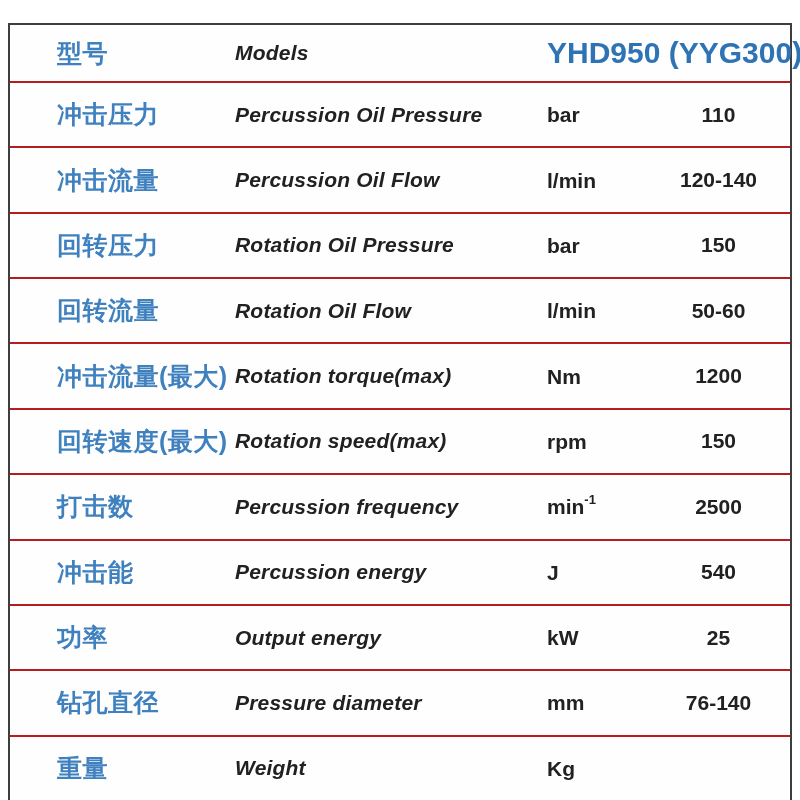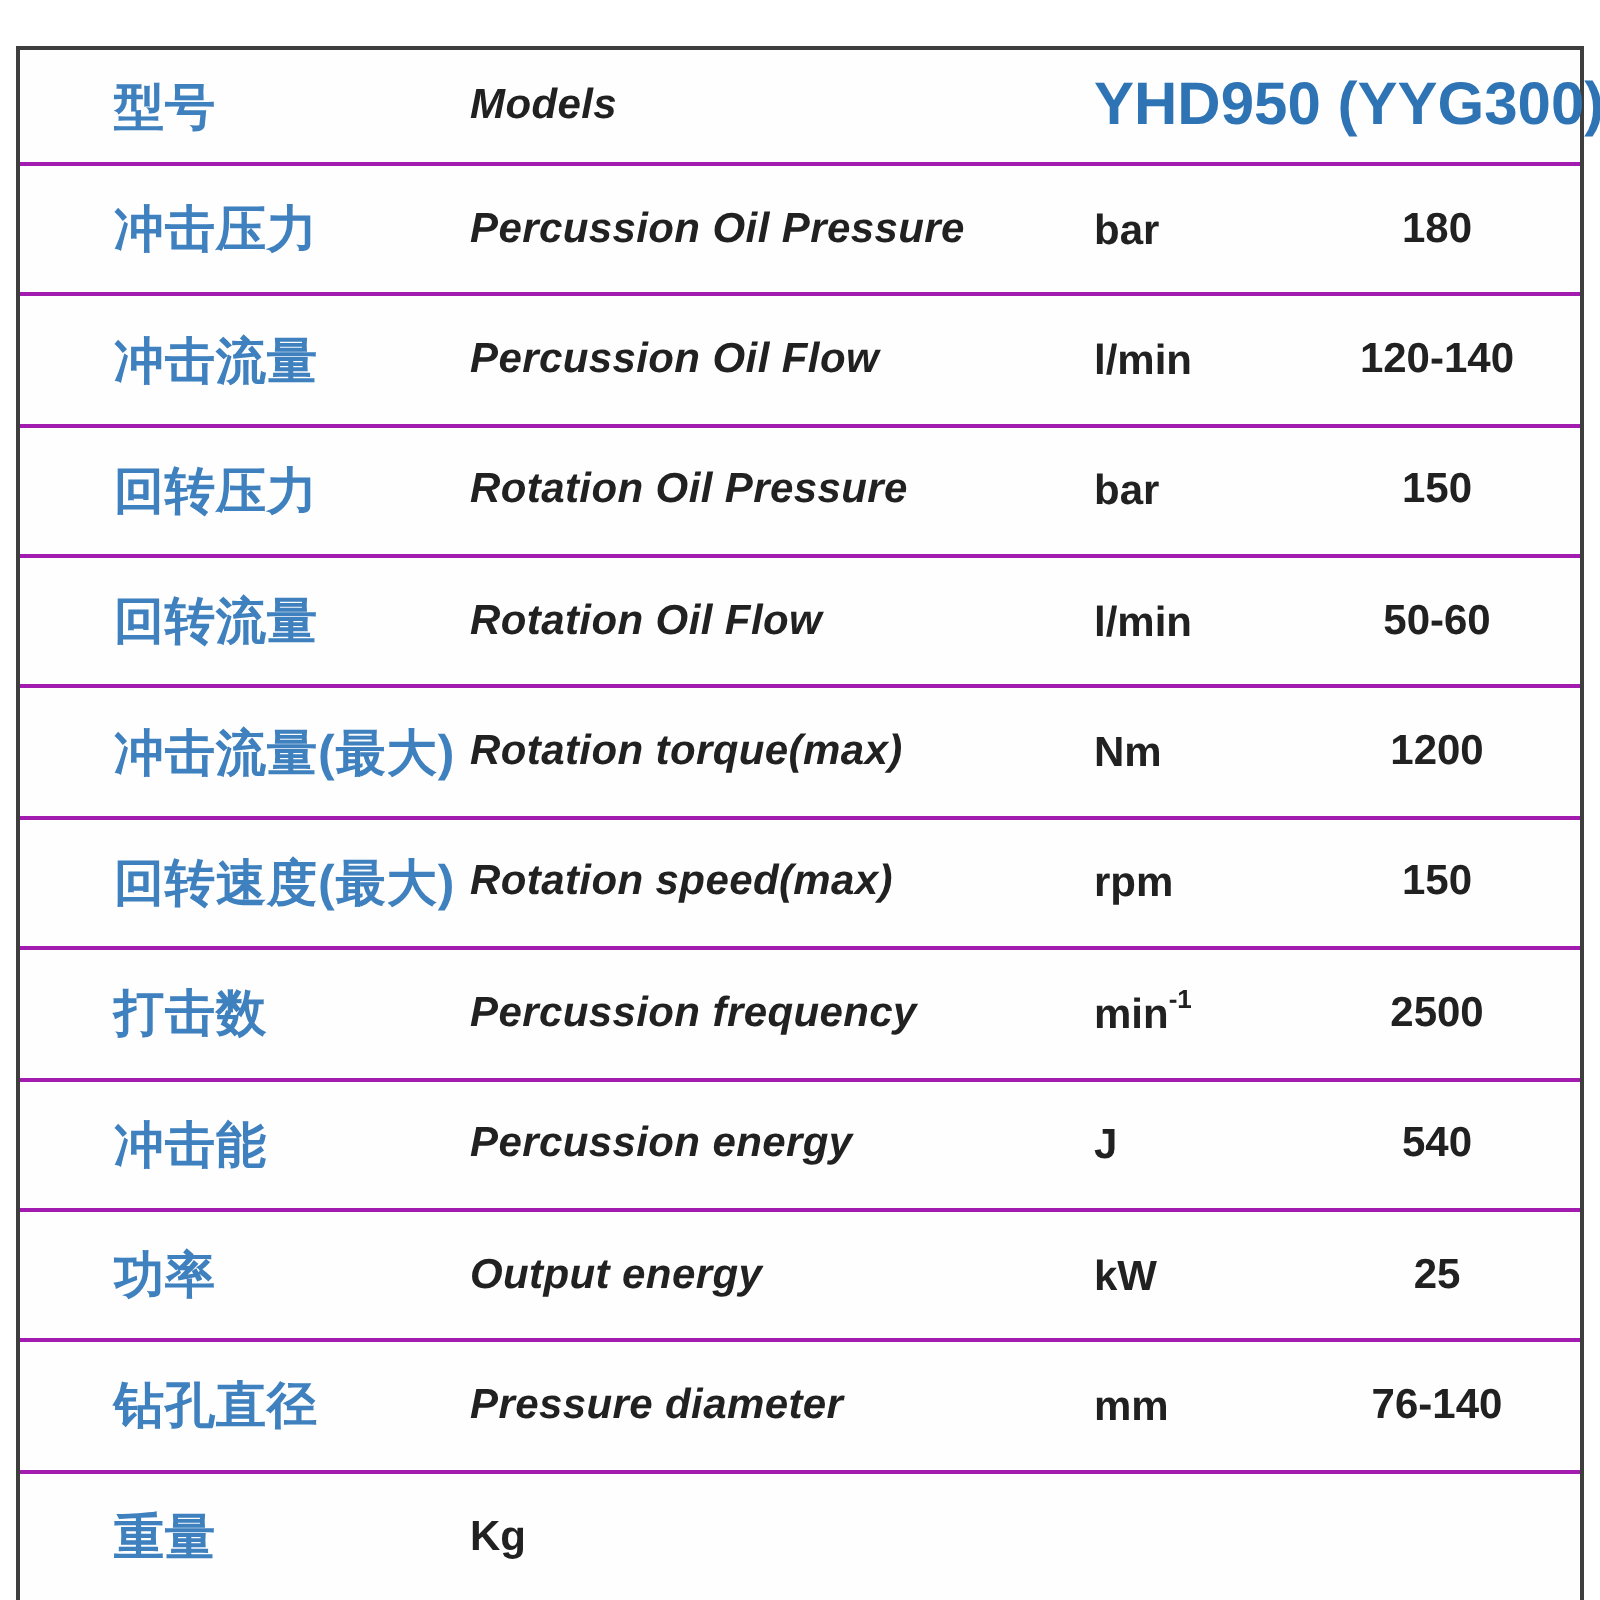--- a/index.html
+++ b/index.html
@@ -25,21 +25,21 @@
     box-sizing: border-box;
     border: 2px solid #3e3e3e;
     background: #fefefe;
     display: flex;
     flex-direction: column;
   }
   .row {
     flex: 1 1 0;
     display: flex;
     align-items: center;
-    border-top: 2px solid #a21caf;
+    border-top: 2px solid #b91c1c;
     box-sizing: border-box;
     background: #fefefe;
   }
   .row.header {
     flex: 0 0 56px;
     border-top: none;
   }
   .c-cn {
     flex: 0 0 225px;
     box-sizing: border-box;
@@ -101,21 +101,21 @@
     <div class="row header">
       <span class="c-cn">型号</span>
       <span class="c-en">Models</span>
       <span class="c-model">YHD950 (YYG300)</span>
     </div>
 
   <div class="row">
     <span class="c-cn">冲击压力</span>
     <span class="c-en">Percussion Oil Pressure</span>
     <span class="c-unit"><span>bar</span><sup></sup></span>
-    <span class="c-val">180</span>
+    <span class="c-val">110</span>
   </div>
 
   <div class="row">
     <span class="c-cn">冲击流量</span>
     <span class="c-en">Percussion Oil Flow</span>
     <span class="c-unit"><span>l/min</span><sup></sup></span>
     <span class="c-val">120-140</span>
   </div>
 
   <div class="row">
@@ -169,16 +169,17 @@
 
   <div class="row">
     <span class="c-cn">钻孔直径</span>
     <span class="c-en">Pressure diameter</span>
     <span class="c-unit"><span>mm</span><sup></sup></span>
     <span class="c-val">76-140</span>
   </div>
 
   <div class="row">
     <span class="c-cn">重量</span>
+    <span class="c-en">Weight</span>
     <span class="c-unit"><span>Kg</span><sup></sup></span>
   </div>
 </div>
 </div>
 
 </body></html>

